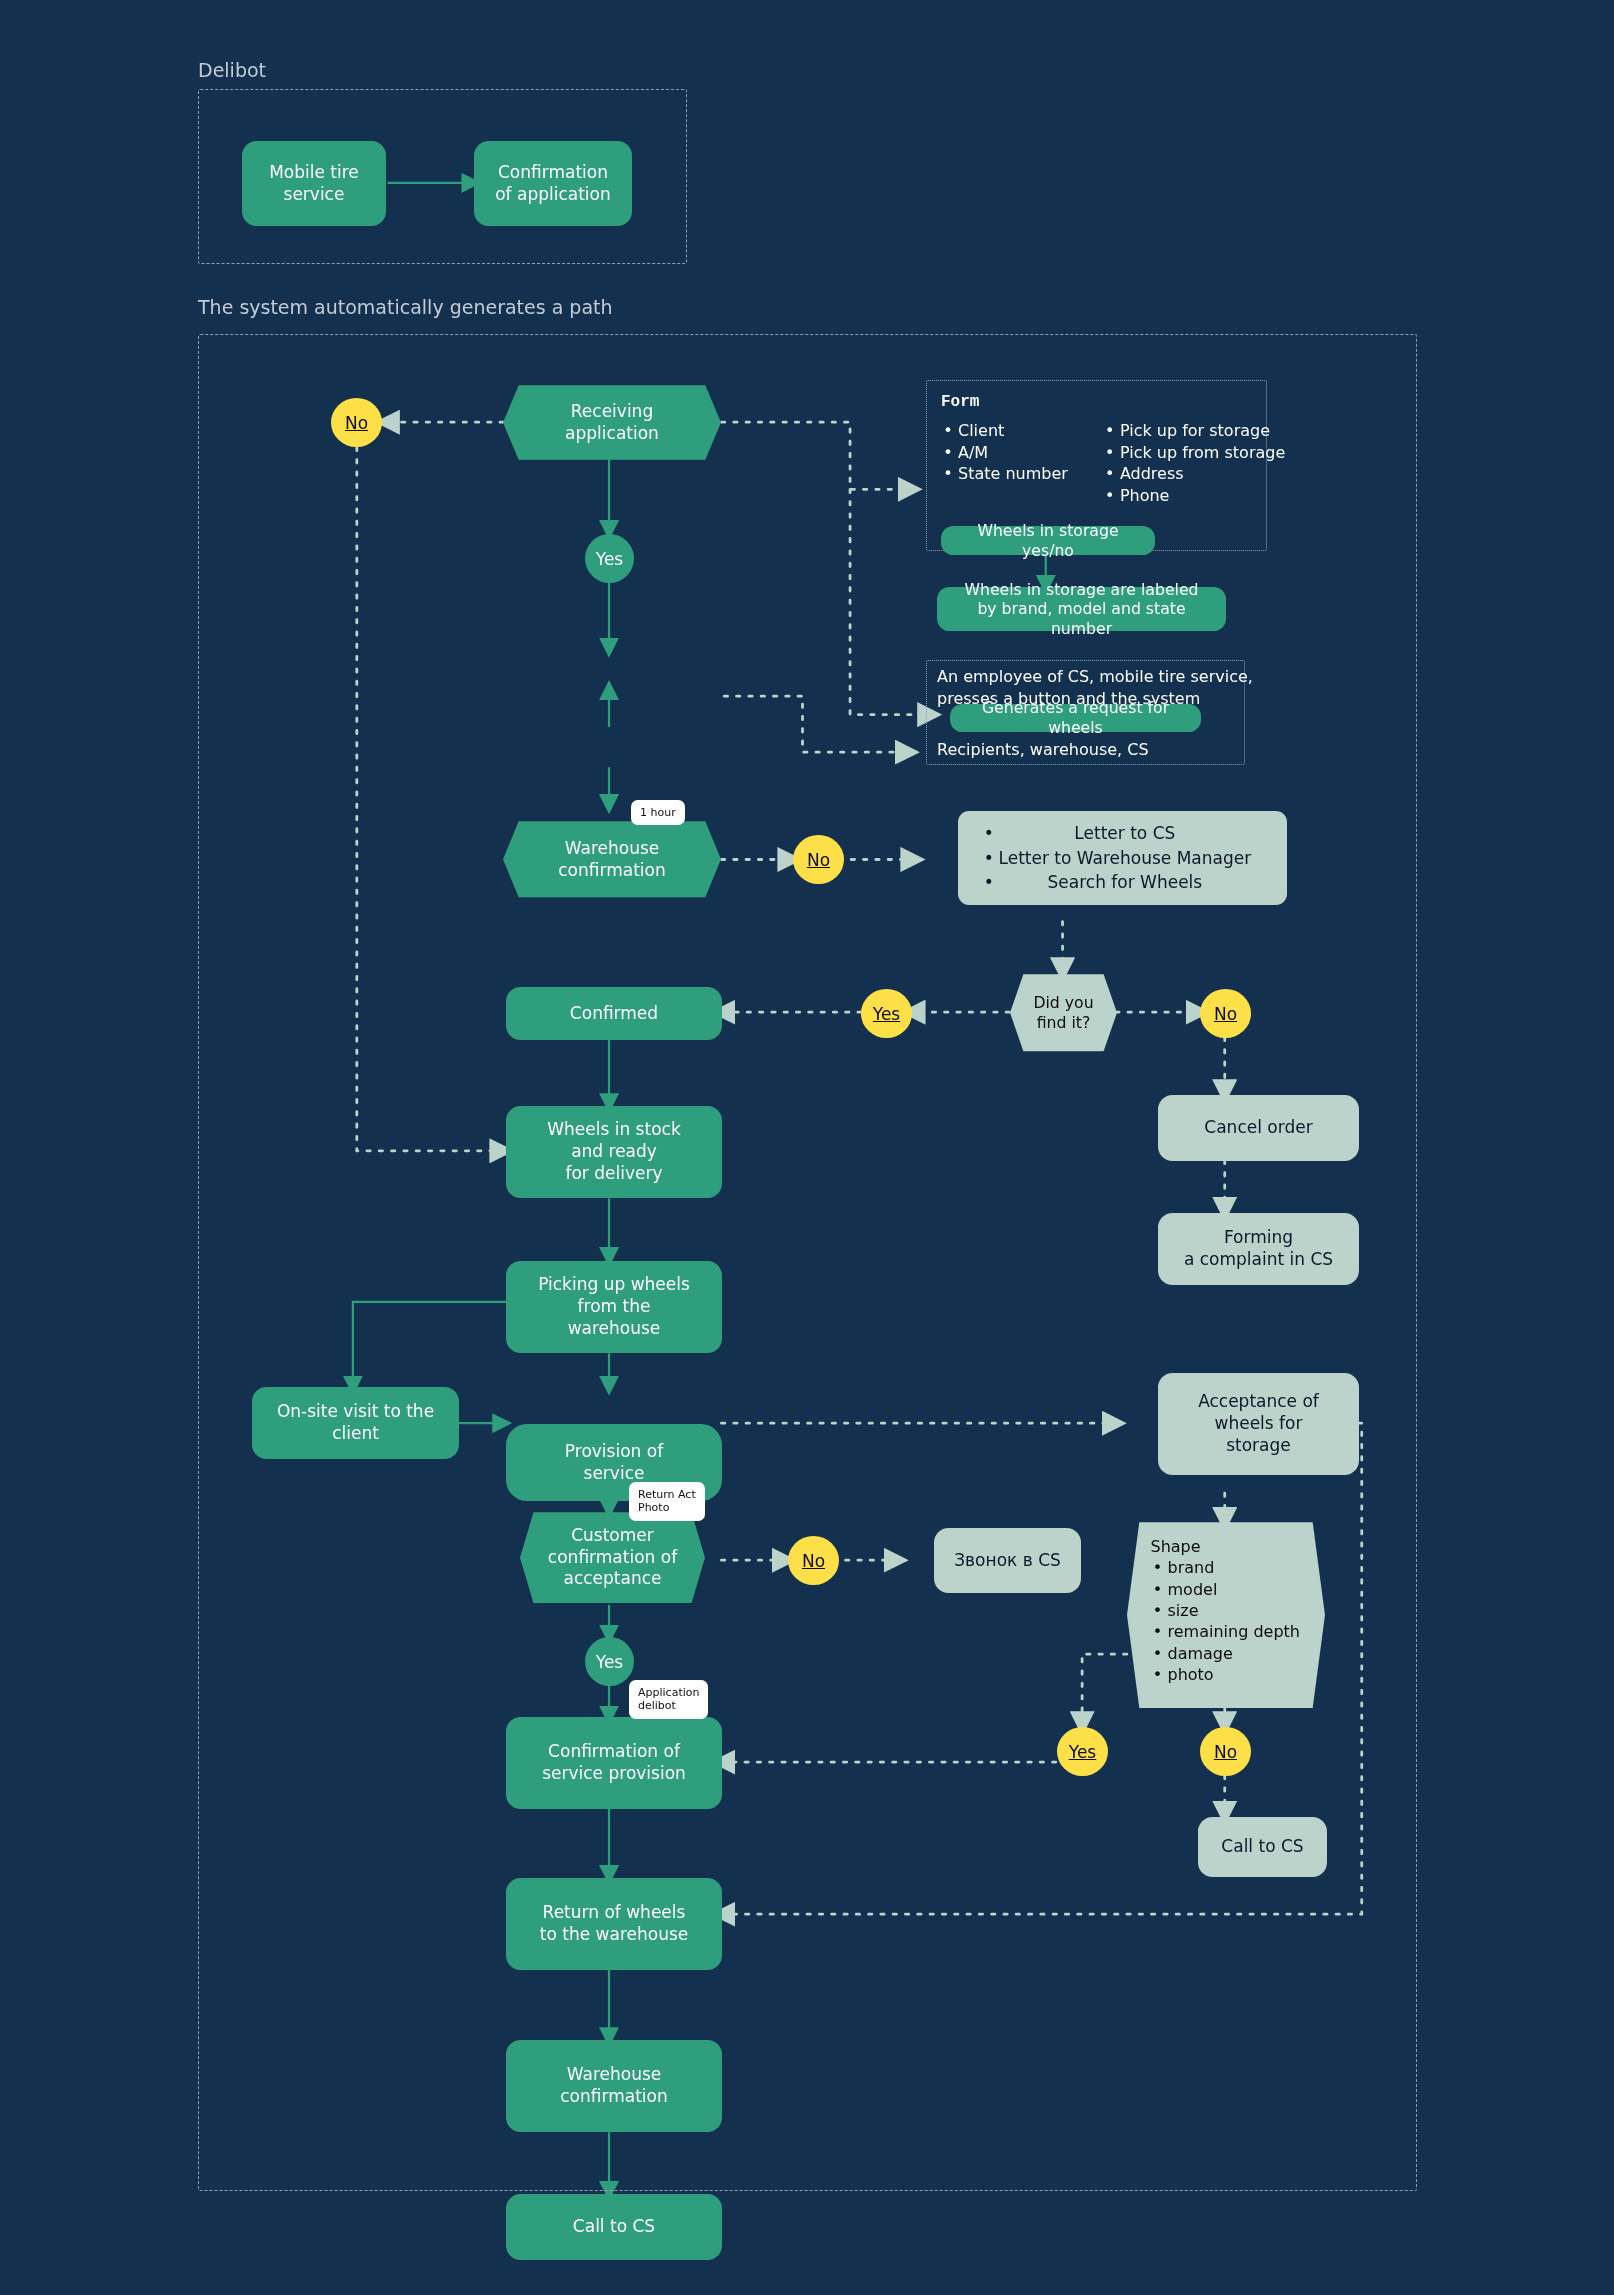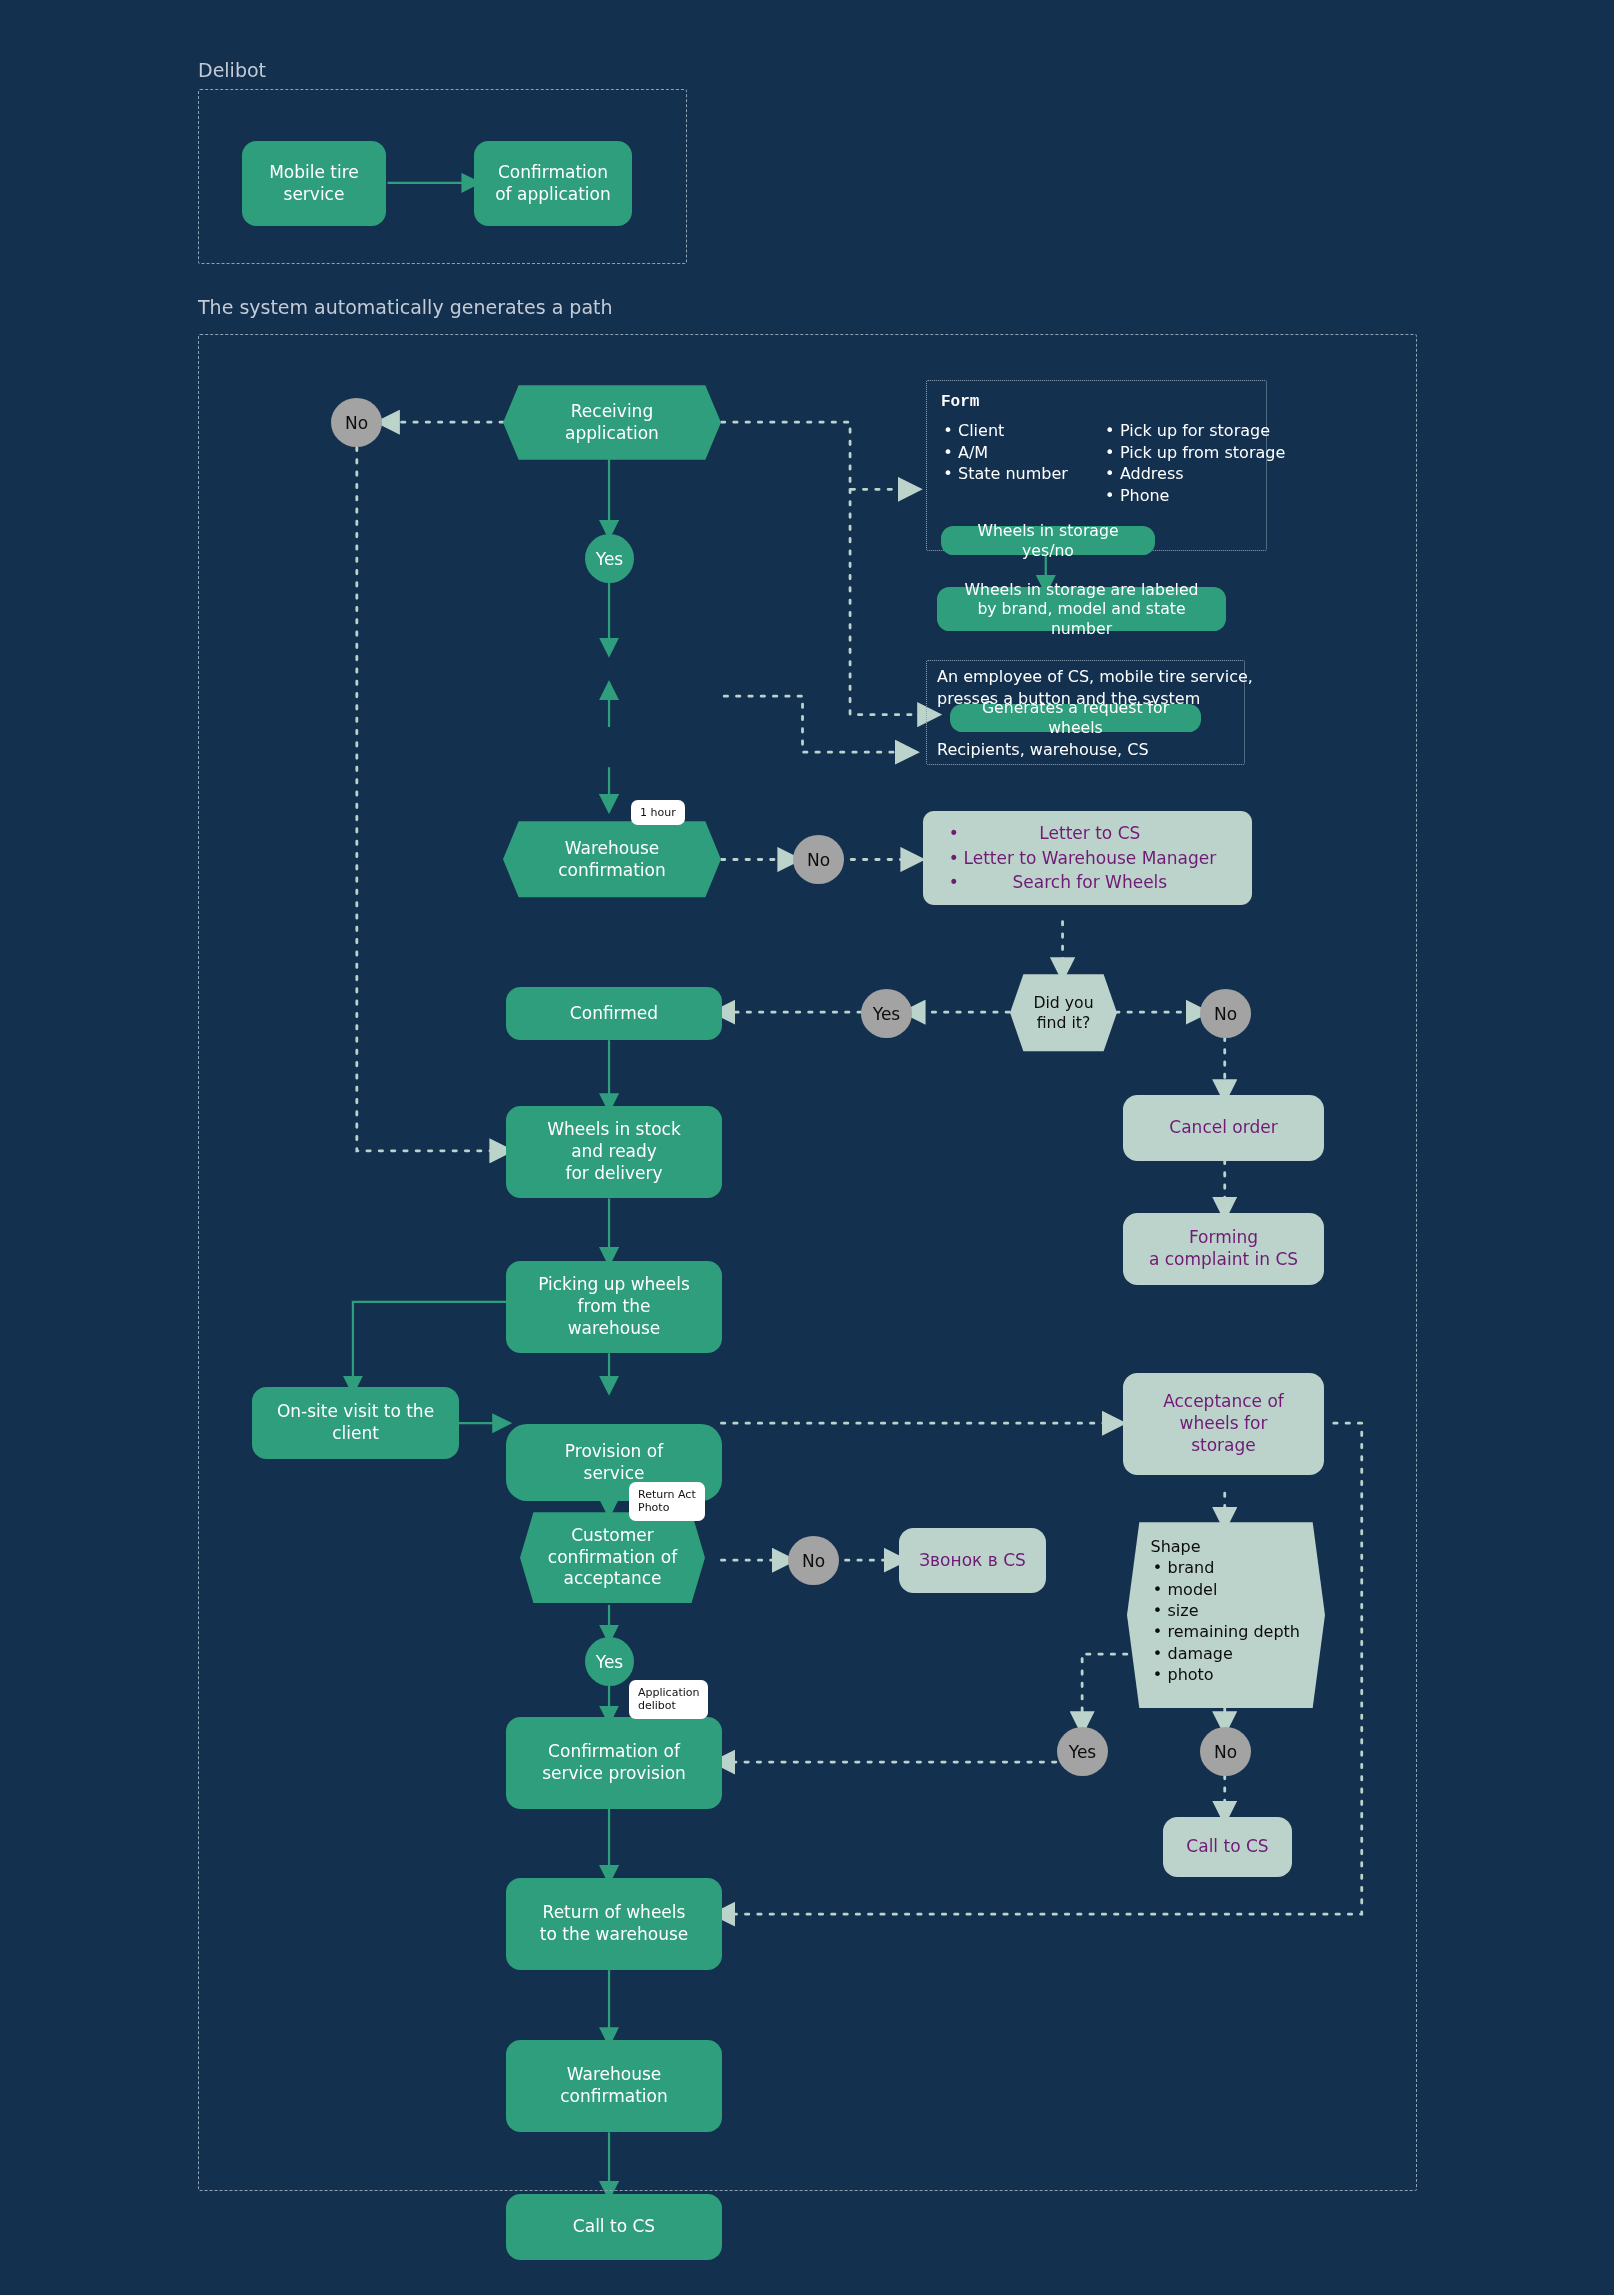--- a/index.html
+++ b/index.html
@@ -37,36 +37,36 @@
   .node {
     position:absolute;
     display:flex;
     align-items:center;
     justify-content:center;
     text-align:center;
     line-height:1.28;
     font-size:17px;
   }
   .node.green { background:#2f9e7c; color:#ffffff; border-radius:14.5px; }
-  .node.light { background:#bcd3cc; color:#701a75; border-radius:14.5px; }
+  .node.light { background:#bcd3cc; color:#0f172a; border-radius:14.5px;margin-left:35px; }
 
   .node.hexg {
     background:none;
     color:#ffffff;
   }
   .hexfill { position:absolute; inset:0; }
   .hexlabel { position:relative; z-index:2; padding:0 22.4px; }
 
   .ell {
     position:absolute;
     display:flex; align-items:center; justify-content:center;
     border-radius:50%;
     font-size:17px;
   }
-  .ell.light { background:#a3a3a3; color:#0d0d0d; }
+  .ell.light { background:#fde047; color:#0d0d0d;text-decoration:underline; }
   .ell.green { background:#2f9e7c; color:#ffffff; }
 
   .tagbox {
     position:absolute;
     background:#ffffff;
     color:#111;
     border-radius:6.7px;
     font-size:11px;
     line-height:1.25;
     padding:5.6px 9px;

